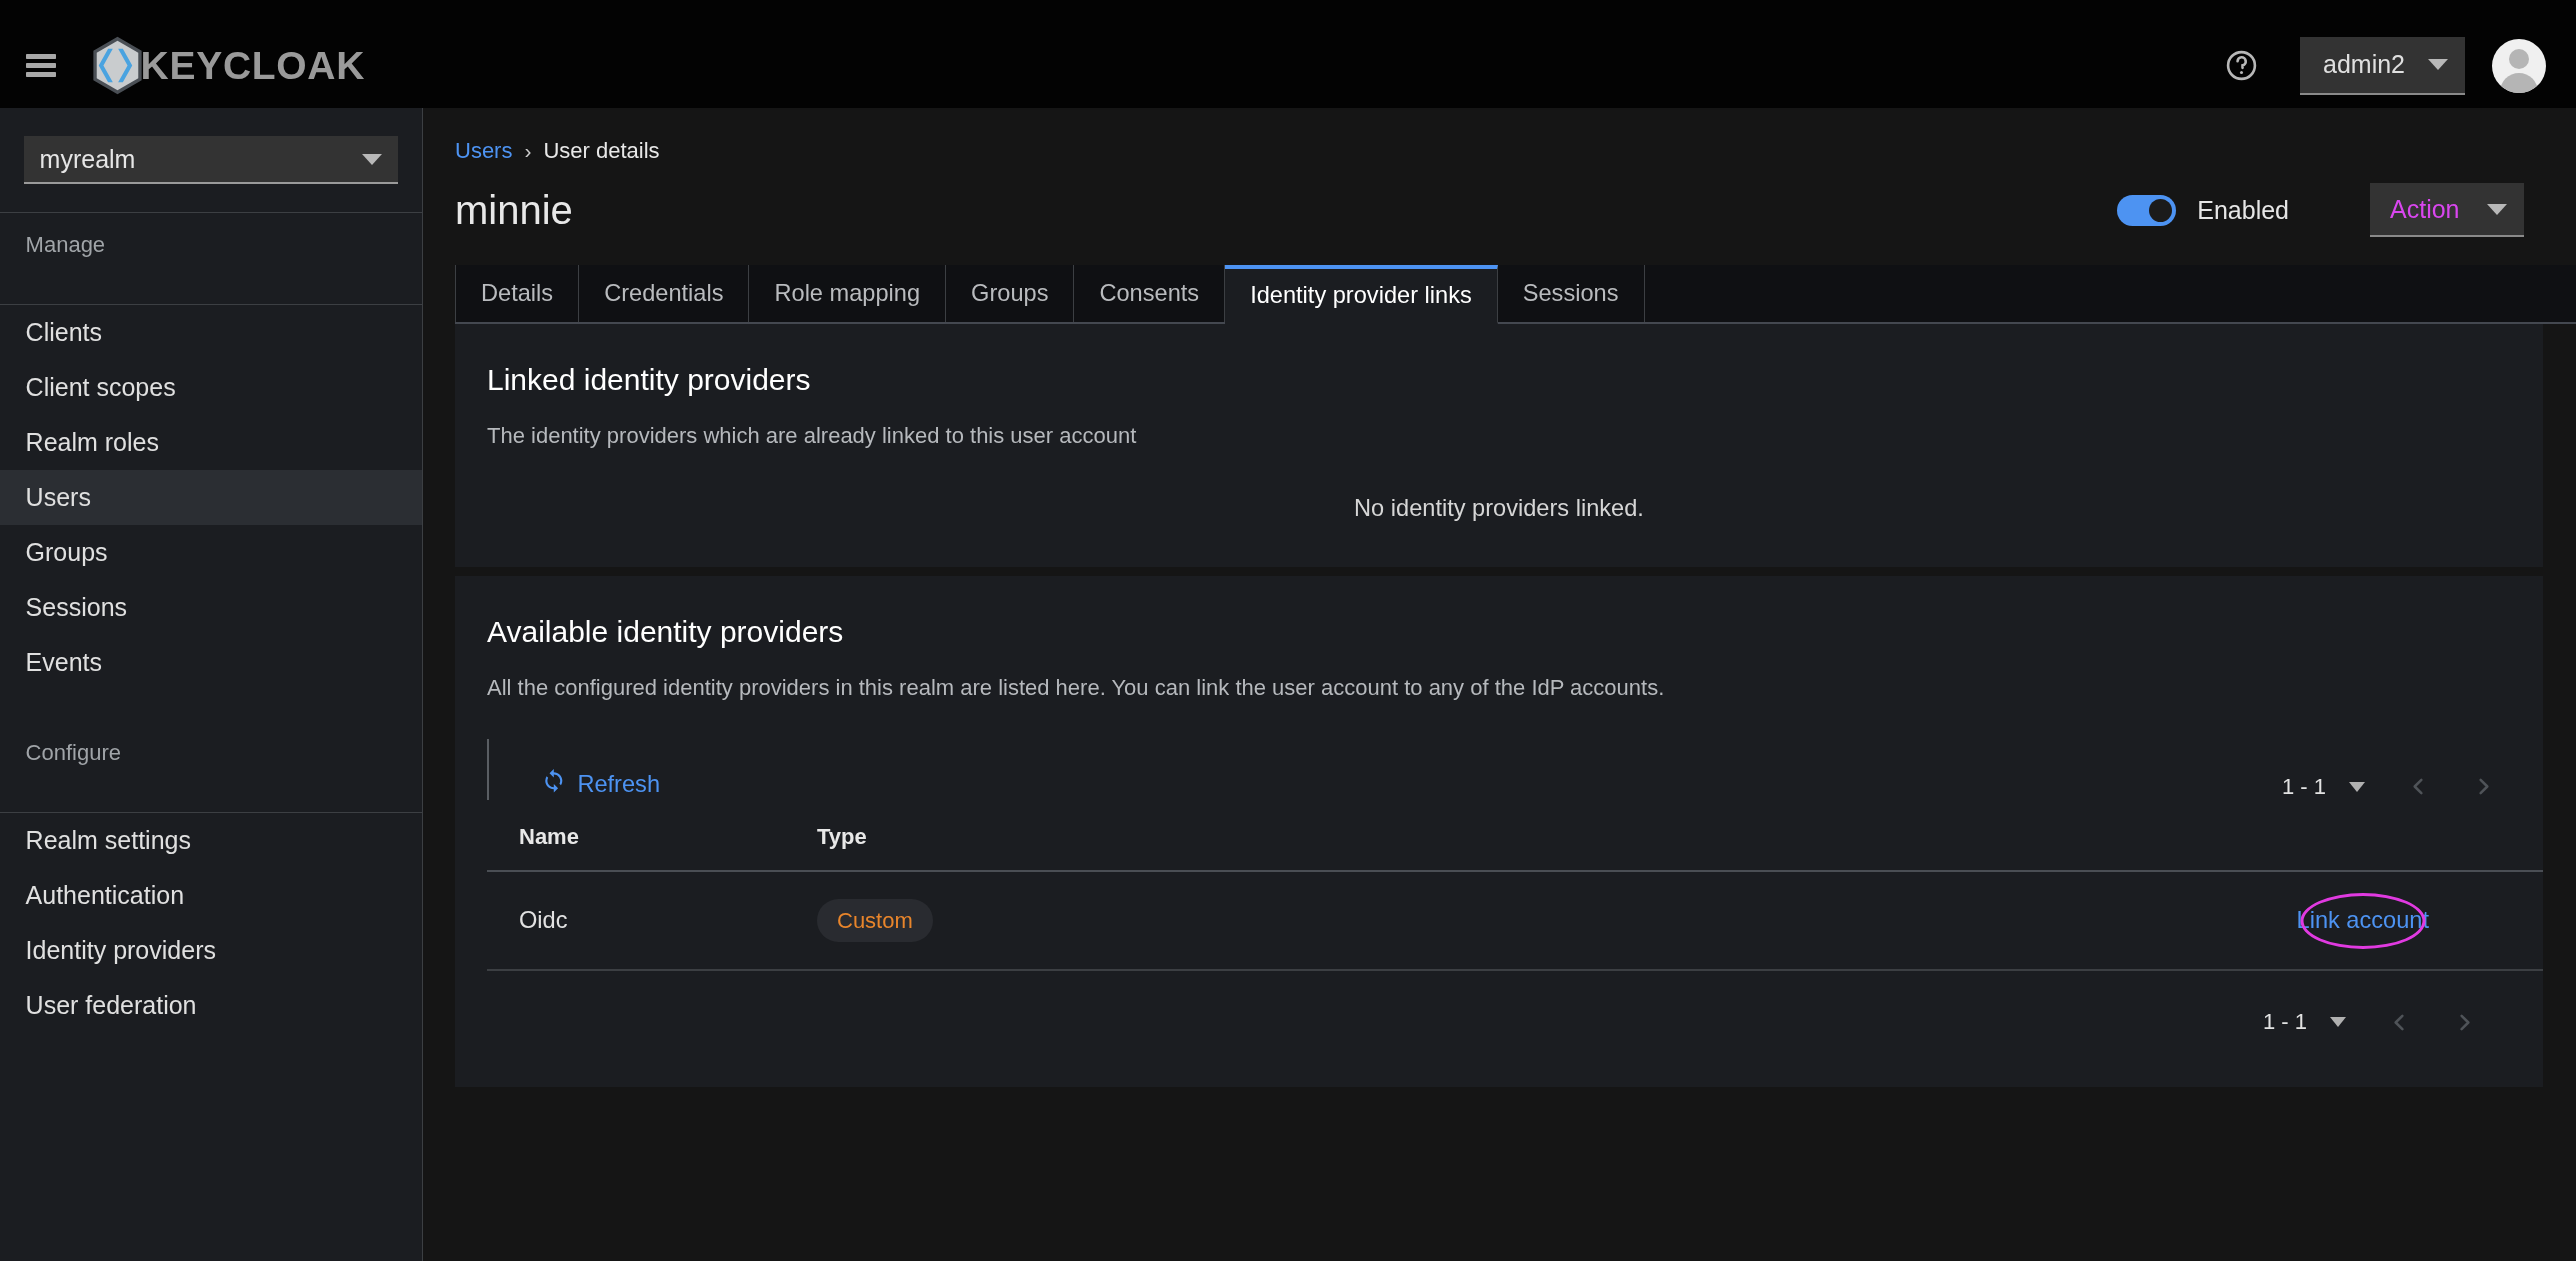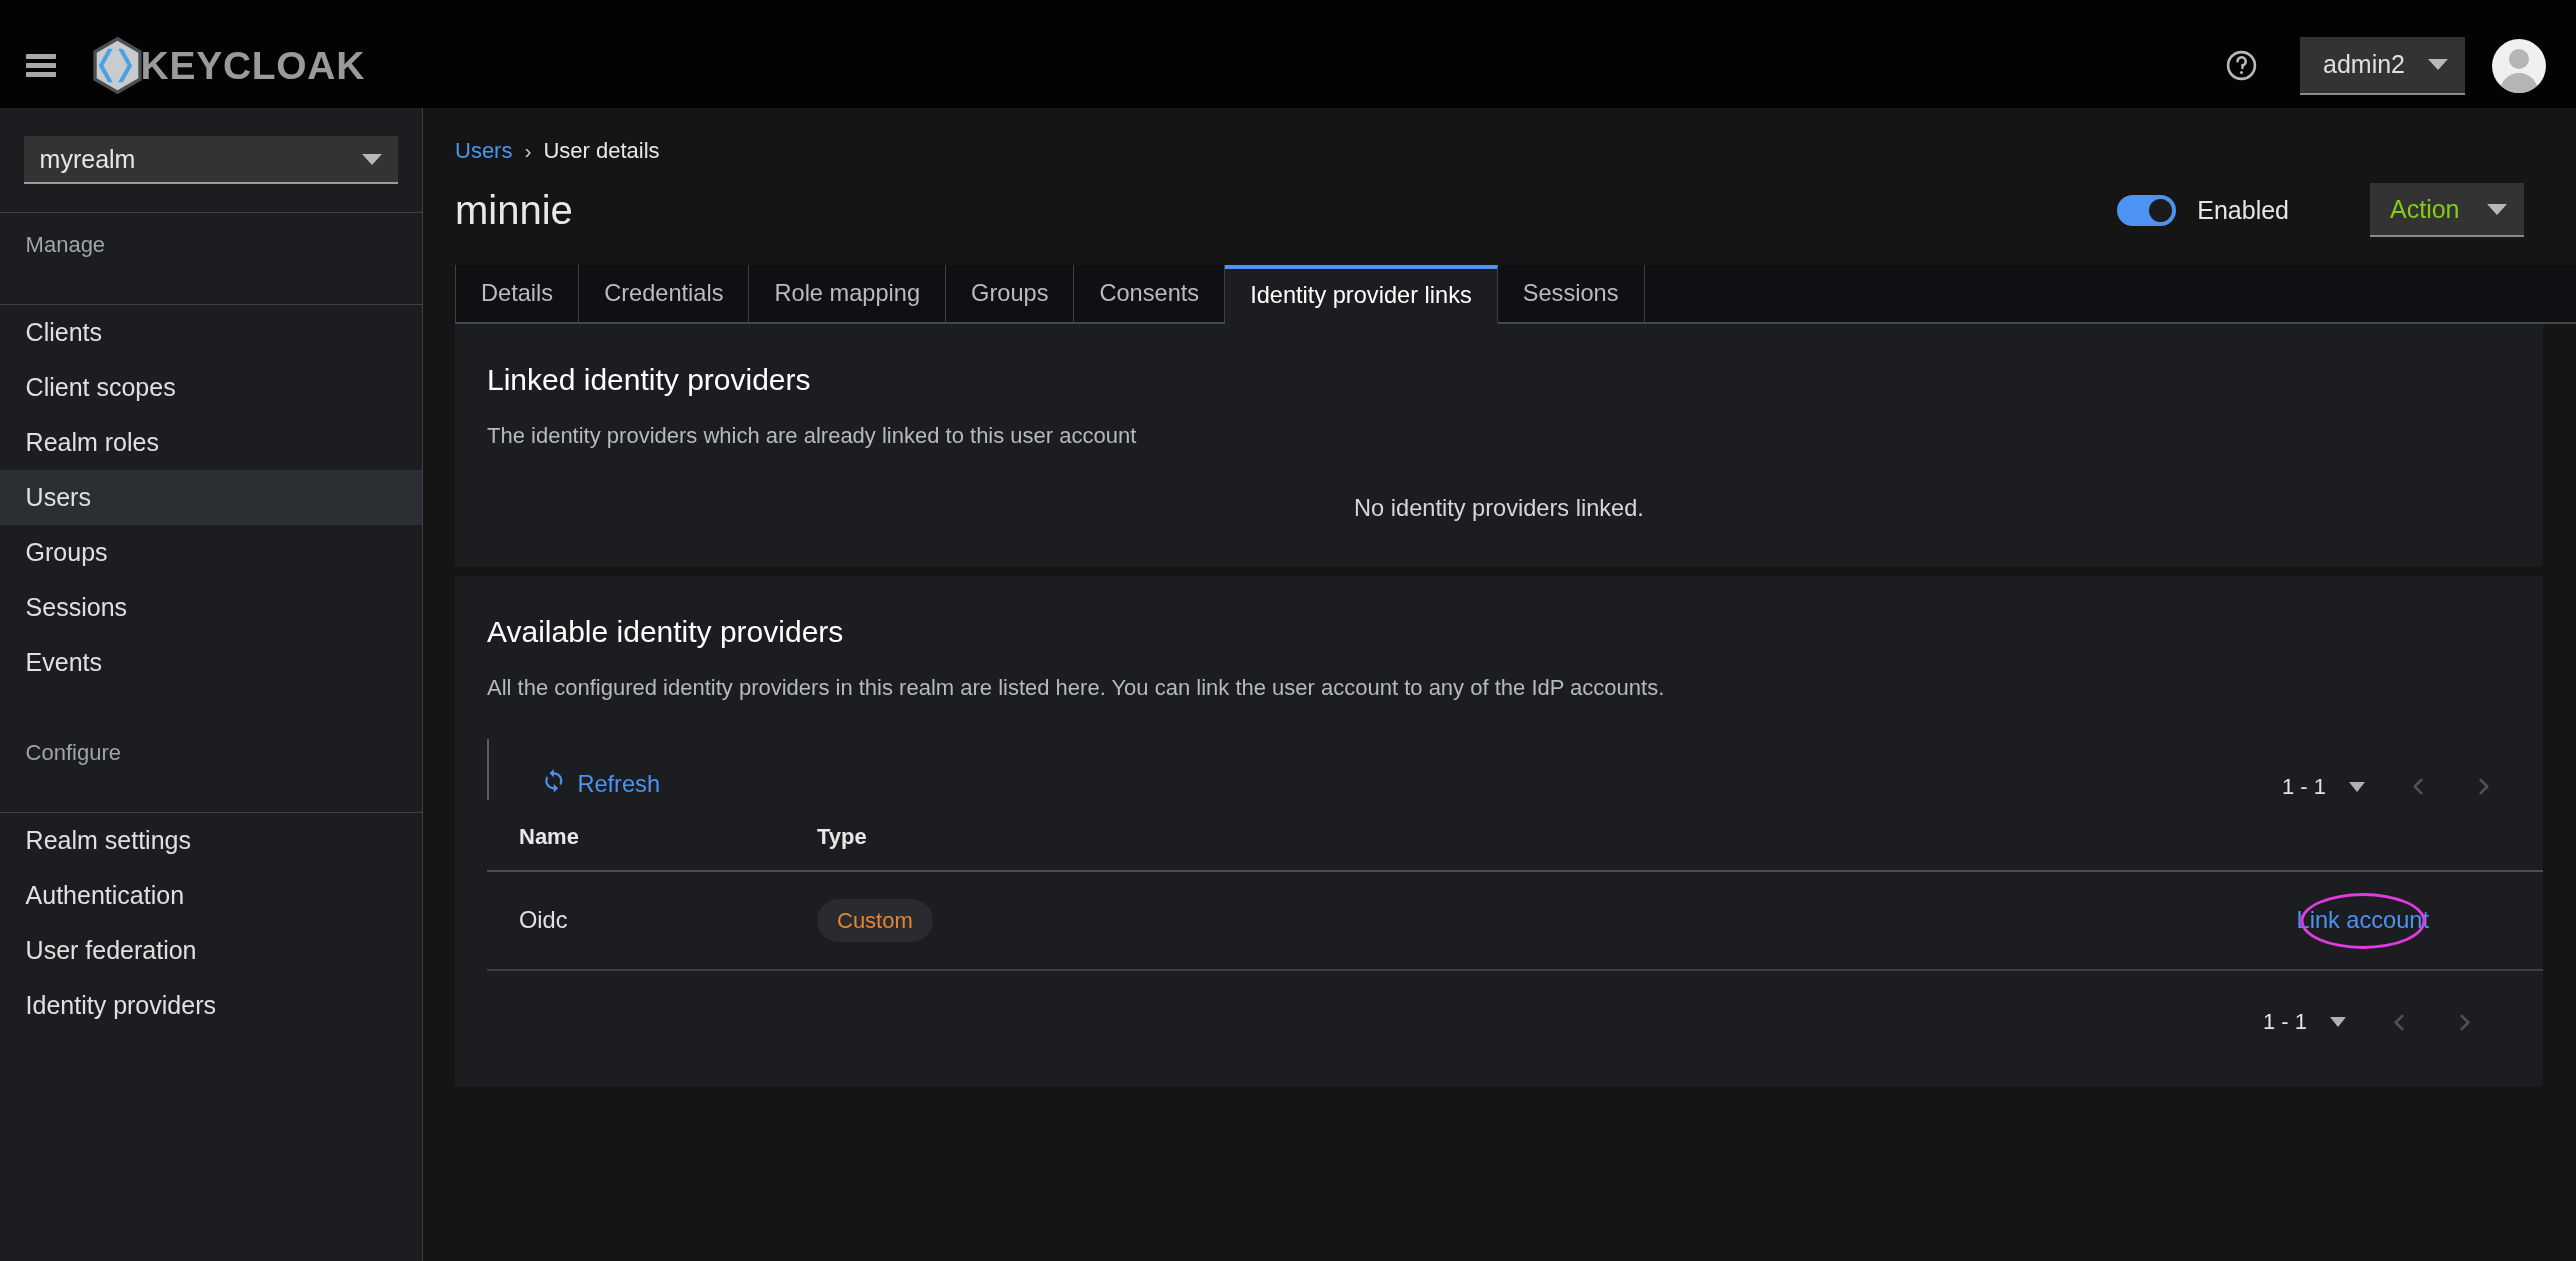--- a/index.html
+++ b/index.html
@@ -121,21 +121,21 @@
     content: ""; position: absolute; right: 4px; top: 4px;
     width: 23px; height: 23px; border-radius: 50%; background: #1b1b1b;
   }
   .toggle-label { font-size: 25px; color: #e6e6e6; margin-left: 21.5px; }
   .action-btn {
     margin-left: 81px; height: 54px; min-width: 149px;
     background: #333333; border-bottom: 2px solid #8a8a8a;
     display: flex; align-items: center; justify-content: space-between;
     padding: 0 17.5px 0 20px; cursor: pointer; gap: 27px;
   }
-  .action-btn .label { font-size: 25px; color: #84cc16; }
+  .action-btn .label { font-size: 25px; color: #d946ef; }
 
   
   .tabs {
     margin-top: 28px; margin-left: 32px;
     display: flex; align-items: stretch; height: 59px;
     border-bottom: 2px solid #444850;
     width: calc(100% - 32px);
   }
   .tab {
     display: flex; align-items: center; justify-content: center;
@@ -271,22 +271,22 @@
   <div class="nav-item">Groups</div>
   <div class="nav-item">Sessions</div>
   <div class="nav-item">Events</div>
 
   <div class="nav-gap"></div>
   <div class="nav-section-title">Configure</div>
   <div class="nav-divider"></div>
 
   <div class="nav-item">Realm settings</div>
   <div class="nav-item">Authentication</div>
+  <div class="nav-item">Identity providers</div>
   <div class="nav-item">User federation</div>
-  <div class="nav-item">Identity providers</div>
 </div>
 
 <div class="main">
 
   <div class="page-header">
     <div class="breadcrumb">
       <a>Users</a>
       <span class="sep">›</span>
       <span class="current">User details</span>
     </div>

